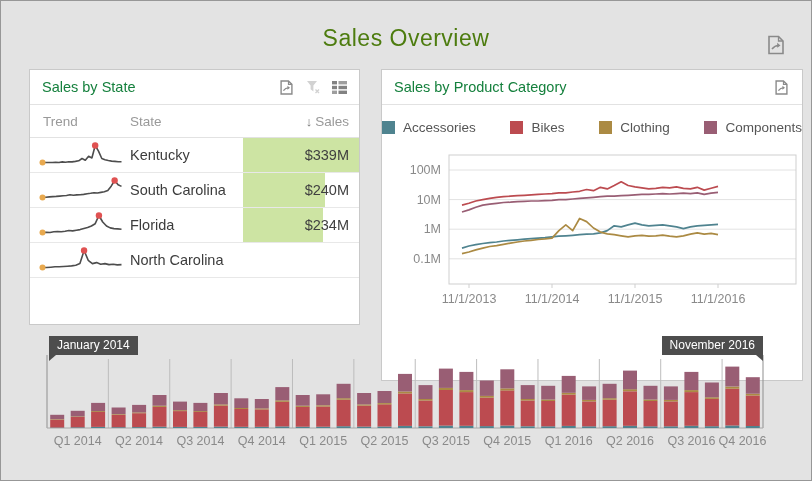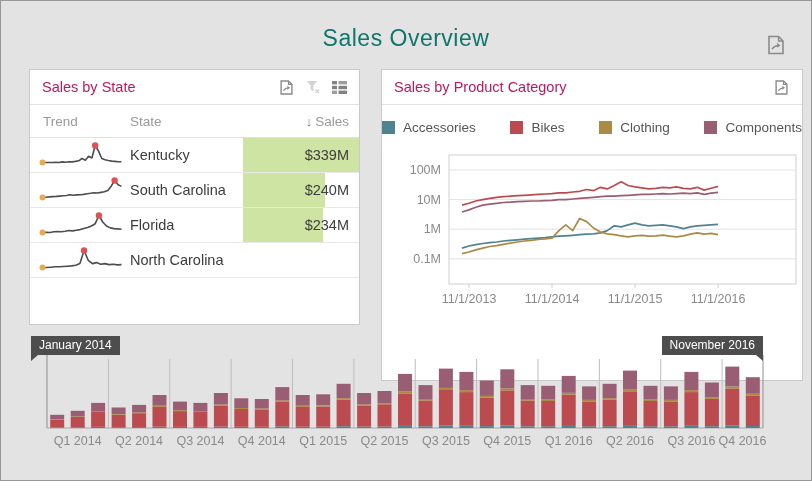--- a/index.html
+++ b/index.html
@@ -5,30 +5,30 @@
   html,body{margin:0;padding:0;background:#fff;}
   .dashboard{
     position:relative;width:812px;height:481px;box-sizing:border-box;
     background:#e3e3e3;border:1px solid #979797;overflow:hidden;
     font-family:"Liberation Sans",sans-serif;
     -webkit-font-smoothing:antialiased;
   }
   
   .dash-title{
     position:absolute;top:24px;left:0;width:100%;text-align:center;
-    font-size:23px;font-weight:300;color:#0f766e;letter-spacing:.5px;
+    font-size:23px;font-weight:300;color:#4d7c0f;letter-spacing:.5px;
   }
   .dash-export{position:absolute;top:33px;right:24px;width:22px;height:22px;cursor:pointer;}
 
   
   .panel{position:absolute;background:#fff;border:1px solid #c9c9c9;box-sizing:border-box;}
   #panel-state{left:28px;top:68px;width:331px;height:256px;display:flex;flex-direction:column;}
   #panel-category{left:380px;top:68px;width:422px;height:312px;}
   .caption{height:34px;display:flex;align-items:center;padding:0 12px;border-bottom:1px solid #e2e2e2;flex:none;}
-  .caption-title{font-size:14.5px;color:#be185d;flex:1;}
+  .caption-title{font-size:14.5px;color:#15803d;flex:1;}
   .caption-icons{display:flex;gap:11px;align-items:center;}
   .caption-icons svg{display:block;cursor:pointer;}
 
   
   .colhead{display:flex;height:32px;align-items:center;color:#999;font-size:13.5px;border-bottom:1px solid #e2e2e2;flex:none;}
   .col-trend{width:100px;padding-left:13px;box-sizing:border-box;}
   .col-state{flex:1;}
   .col-sales{width:116px;text-align:right;padding-right:10px;box-sizing:border-box;}
   .sort-arrow{font-size:13px;color:#777;margin-right:3px;}
   .trow{display:flex;height:34px;align-items:center;border-bottom:1px solid #e8e8e8;font-size:14.5px;color:#3c3c3c;flex:none;cursor:pointer;}
@@ -48,21 +48,21 @@
   #category-chart{position:absolute;left:0;top:70px;}
   #category-chart text, #range-chart text{font-family:"Liberation Sans",sans-serif;}
 
   
   .range-area{position:absolute;left:28px;top:332px;width:756px;height:132px;}
   #range-chart{position:absolute;left:0;top:0;cursor:pointer;}
   .flag{
     position:absolute;top:3px;height:19px;line-height:19px;padding:0 8px;
     background:#4d4d4d;color:#fff;font-size:12px;white-space:nowrap;z-index:2;cursor:ew-resize;
   }
-  #flag-start{left:2px;text-align:right;}
+  #flag-start{left:20px;text-align:right;}
   #flag-end{right:22px;}
   #flag-start::after{content:"";position:absolute;left:0;bottom:-6px;width:0;height:0;
     border-top:6px solid #4d4d4d;border-right:7px solid transparent;}
   #flag-end::after{content:"";position:absolute;right:0;bottom:-6px;width:0;height:0;
     border-top:6px solid #4d4d4d;border-left:7px solid transparent;}
 </style>
 </head>
 <body>
 
 <div class="dashboard">

